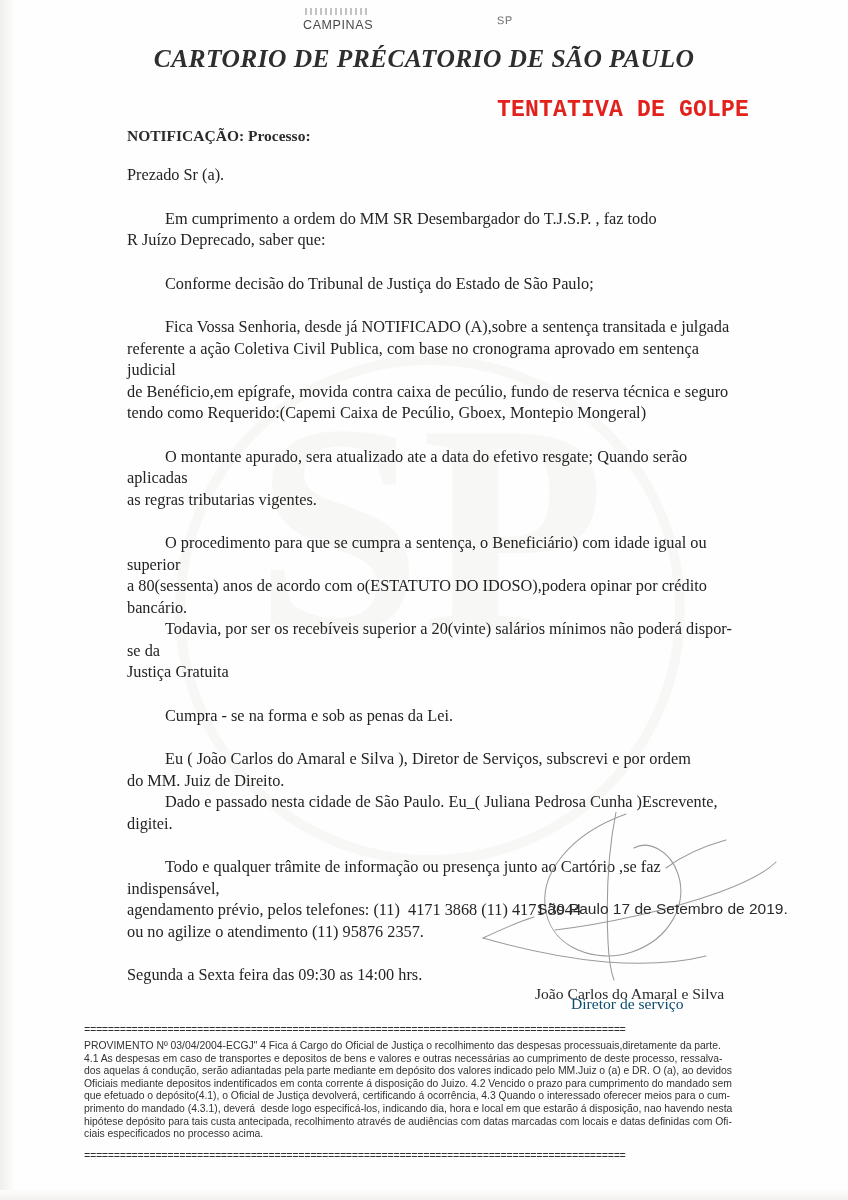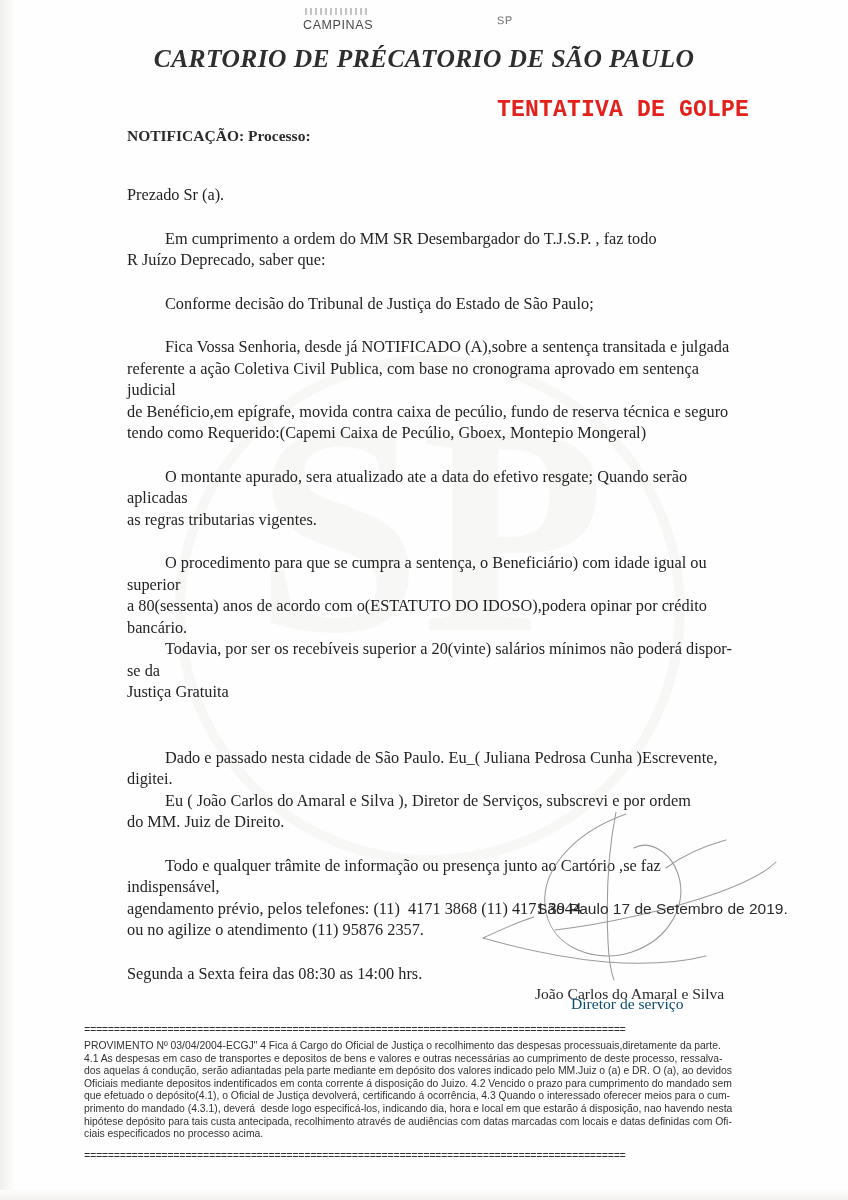--- a/index.html
+++ b/index.html
@@ -134,21 +134,21 @@
     color: #2b2b2b;
     z-index: 3;
     white-space: nowrap;
     margin-top: 7px;
   }
 
   
   .body-block {
     position: absolute;
     left: 127px;
-    top: 184px;
+    top: 164px;
     width: 611px;
     z-index: 3;
     font-size: 16.3px;
     line-height: 21.5px;
     color: #232323;
   }
   .para {
     margin: 0;
     padding: 0;
     white-space: pre-wrap;
@@ -283,34 +283,35 @@
 
     <p class="para indent">O procedimento para que se cumpra a sentença, o Beneficiário) com idade igual ou superior
 a 80(sessenta) anos de acordo com o(ESTATUTO DO IDOSO),podera opinar por crédito bancário.</p>
 
 
     <p class="para indent">Todavia, por ser os recebíveis superior a 20(vinte) salários mínimos não poderá dispor-se da
 Justiça Gratuita</p>
 
     <div class="gap-md"></div>
 
-    <div class="gap-md"></div>
-
-    <p class="para indent">Dado e passado nesta cidade de São Paulo. Eu_( Juliana Pedrosa Cunha )Escrevente, digitei.</p>
+    <p class="para indent">Cumpra - se na forma e sob as penas da Lei.</p>
+    <div class="gap-md"></div>
 
     <p class="para indent">Eu ( João Carlos do Amaral e Silva ), Diretor de Serviços, subscrevi e por ordem
 do MM. Juiz de Direito.</p>
+
+    <p class="para indent">Dado e passado nesta cidade de São Paulo. Eu_( Juliana Pedrosa Cunha )Escrevente, digitei.</p>
     <div class="gap-md"></div>
 
     <p class="para indent">Todo e qualquer trâmite de informação ou presença junto ao Cartório ,se faz indispensável,
 agendamento prévio, pelos telefones: (11)  4171 3868 (11) 4171 3944
 ou no agilize o atendimento (11) 95876 2357.</p>
     <div class="gap-md"></div>
 
-    <p class="para">Segunda a Sexta feira das 08:30 as 14:00 hrs.</p>
+    <p class="para">Segunda a Sexta feira das 09:30 as 14:00 hrs.</p>
   </div>
 
   <div class="sig-area">
     <svg class="sig-scrawl" viewBox="0 0 420 175" preserveAspectRatio="none">
       <g fill="none" stroke="#9a9a9a" stroke-width="1.05" stroke-linecap="round">
         <path d="M206 2 C150 22 118 62 126 100 C133 136 176 152 212 140
                  C250 127 268 92 258 62 C250 38 228 28 214 36"></path>
         <path d="M196 0 C188 40 186 86 188 130 C189 150 191 160 194 168"></path>
         <path d="M135 118 C185 112 250 98 300 80 C330 69 348 58 356 50"></path>
         <path d="M63 126 C98 136 140 146 186 150 C226 153 262 150 286 144"></path>

